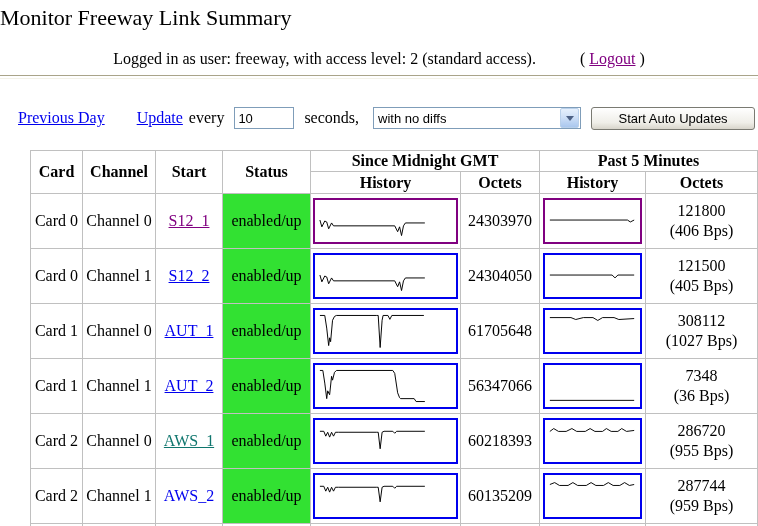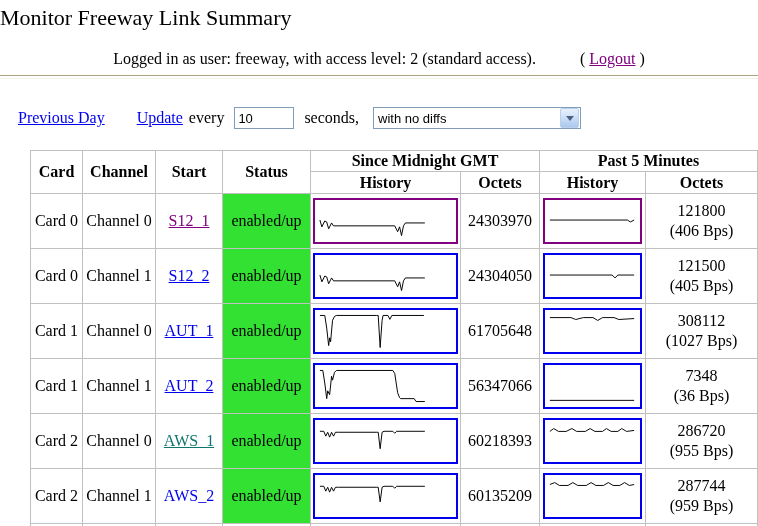--- a/index.html
+++ b/index.html
@@ -78,20 +78,21 @@
   <a>Update</a>
   <span class="lbl">every</span>
   <input class="interval-input" value="10" style="">
   <span class="lbl">seconds,</span>
   <div class="xp-select">
     <span class="sel-text">with no diffs</span>
     <span class="sel-arrow">
         <span class="tri"></span>
       </span>
   </div>
+  <button class="xp-button">Start Auto Updates</button>
 </div>
 
 <table class="summary">
   <colgroup>
     <col style="width:52px">
       <col style="width:73px">
       <col style="width:67px">
       <col style="width:88px">
     <col style="width:150px">
       <col style="width:79px">

